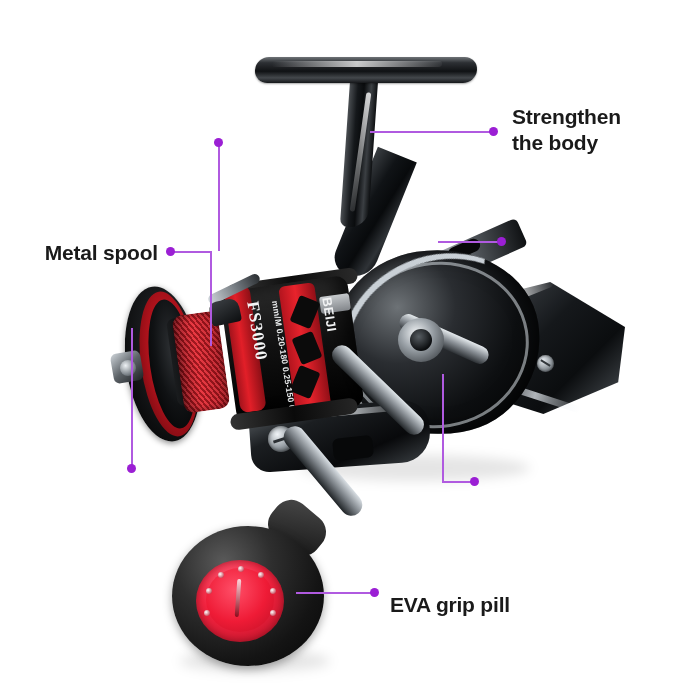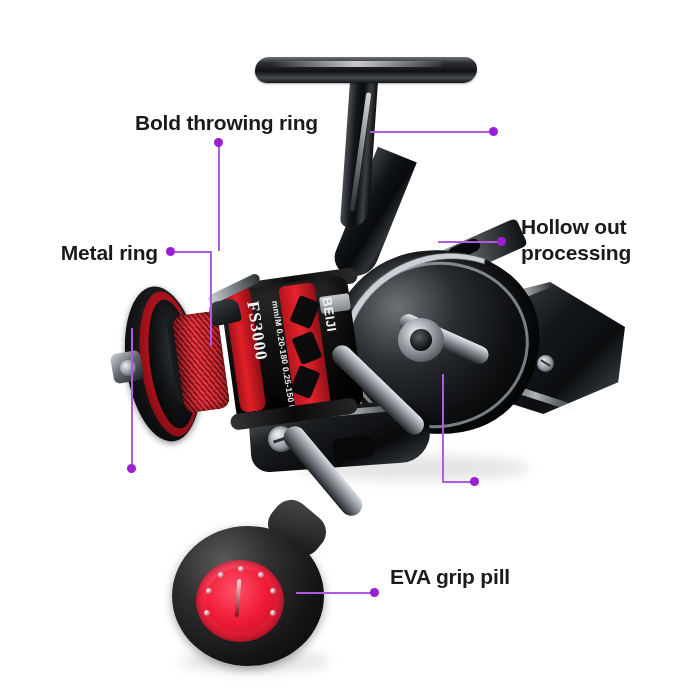--- a/index.html
+++ b/index.html
@@ -587,41 +587,40 @@
     <div class="eva-bolt" style="left:218px;top:572px;"></div>
     <div class="eva-bolt" style="left:238px;top:566px;"></div>
     <div class="eva-bolt" style="left:258px;top:572px;"></div>
     <div class="eva-bolt" style="left:270px;top:588px;"></div>
     <div class="eva-bolt" style="left:270px;top:610px;"></div>
     <div class="eva-bolt" style="left:206px;top:588px;"></div>
     <div class="eva-bolt" style="left:204px;top:610px;"></div>
     <div class="part eva-slot"></div>
   </div>
 
-  <div class="callout left" style="left:118px;top:110px;width:200px;">Bold throwing ring</div>
   <div class="linev" style="left:218px;top:146px;height:105px;"></div>
   <div class="dot" style="left:214px;top:138px;"></div>
 
+  <div class="callout right" style="left:512px;top:104px;width:180px;">Strengthen
+the body</div>
   <div class="lineh" style="left:370px;top:131px;width:122px;"></div>
   <div class="dot" style="left:489px;top:127px;"></div>
 
-  <div class="callout left" style="left:18px;top:240px;width:140px;">Metal ring</div>
+  <div class="callout left" style="left:18px;top:240px;width:140px;">Metal spool</div>
   <div class="lineh" style="left:172px;top:251px;width:40px;"></div>
   <div class="linev" style="left:210px;top:251px;height:95px;"></div>
   <div class="dot" style="left:166px;top:247px;"></div>
 
-  <div class="callout right" style="left:521px;top:214px;width:175px;">Hollow out
-processing</div>
   <div class="lineh" style="left:438px;top:241px;width:62px;"></div>
   <div class="dot" style="left:497px;top:237px;"></div>
 
   <div class="linev" style="left:131px;top:328px;height:140px;"></div>
   <div class="dot" style="left:127px;top:464px;"></div>
 
   <div class="linev" style="left:442px;top:374px;height:108px;"></div>
   <div class="lineh" style="left:442px;top:481px;width:32px;"></div>
   <div class="dot" style="left:470px;top:477px;"></div>
 
-  <div class="callout right" style="left:390px;top:564px;width:200px;">EVA grip pill</div>
+  <div class="callout right" style="left:390px;top:592px;width:200px;">EVA grip pill</div>
   <div class="lineh" style="left:296px;top:592px;width:78px;"></div>
   <div class="dot" style="left:370px;top:588px;"></div>
 
 </div>
 
 </body></html>

